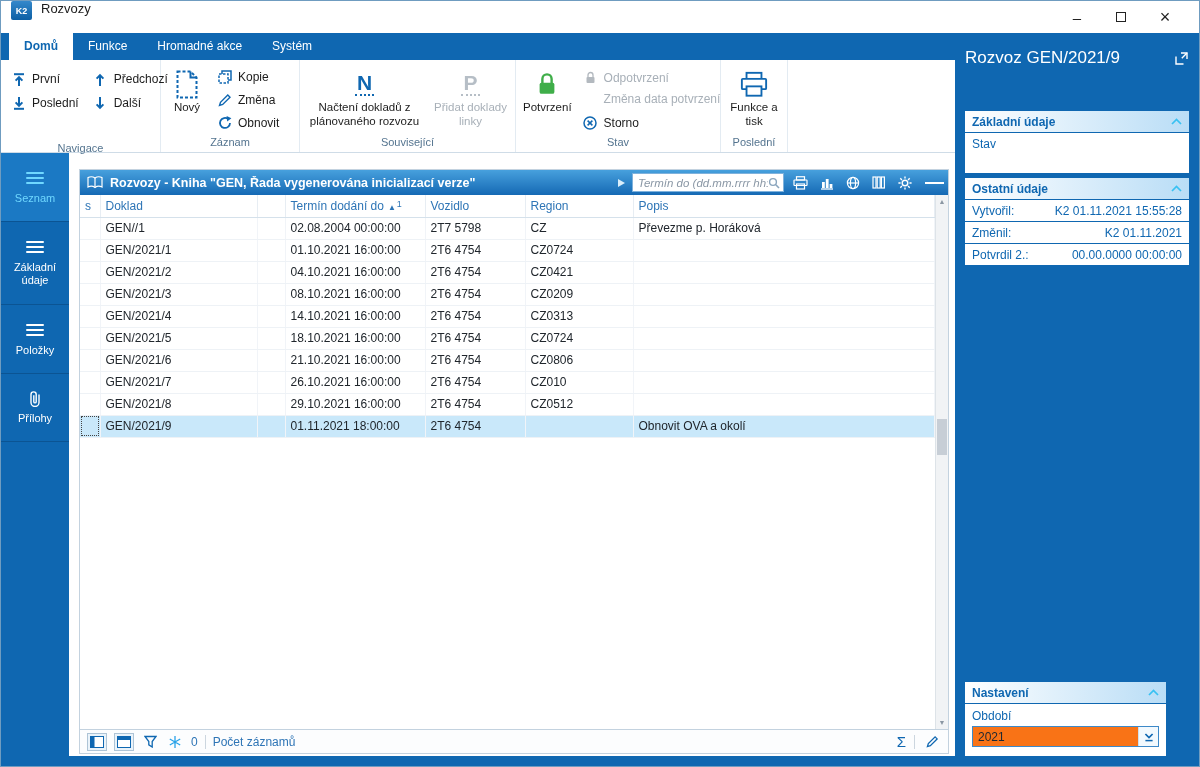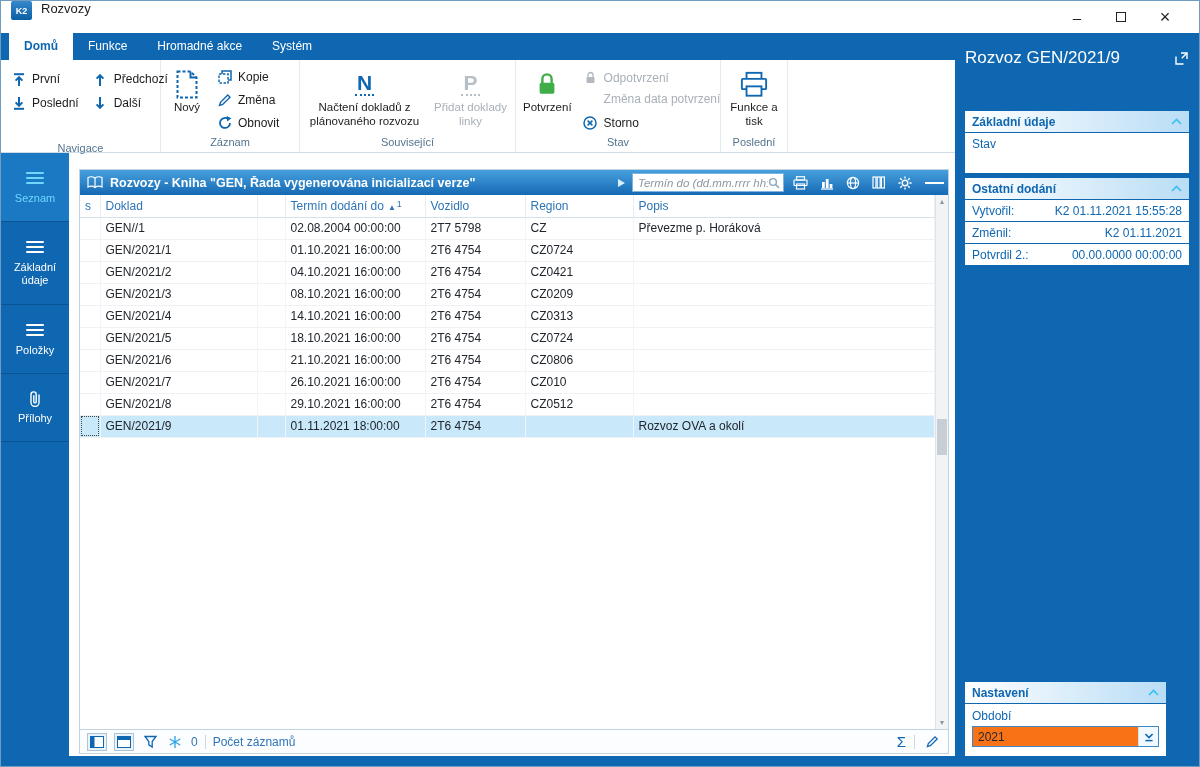--- a/index.html
+++ b/index.html
@@ -516,21 +516,21 @@
                     <td class="c5">CZ0512</td>
                     <td class="c6"></td>
                   </tr>
                   <tr class="sel">
                     <td class="c0"></td>
                     <td class="c1">GEN/2021/9</td>
                     <td class="c2"></td>
                     <td class="c3">01.11.2021 18:00:00</td>
                     <td class="c4">2T6 4754</td>
                     <td class="c5"></td>
-                    <td class="c6">Rozvoz OVA a okolí</td>
+                    <td class="c6">Obnovit OVA a okolí</td>
                   </tr>
                 </tbody>
             </table>
             <div class="vscroll">
               <span class="varrow up">▲</span>
               <span class="varrow dn">▼</span>
               <span class="vthumb"></span>
             </div>
           </div>
 
@@ -600,21 +600,21 @@
           </svg>
       </span>
     </div>
     <div class="rp-body-stav">
       <span>Stav</span>
     </div>
 
     <div class="rp-gap"></div>
 
     <div class="rp-header">
-      <span>Ostatní dodání</span>
+      <span>Ostatní údaje</span>
       <span class="chev">
         <svg width="11" height="7" viewBox="0 0 11 7">
             <path d="M1 6 L5.5 1.5 L10 6" fill="none" stroke="#38c1f2" stroke-width="1.7"></path>
           </svg>
       </span>
     </div>
     <div>
         <div class="rp-field">
           <span>Vytvořil:</span>
           <span>K2 01.11.2021 15:55:28</span>

